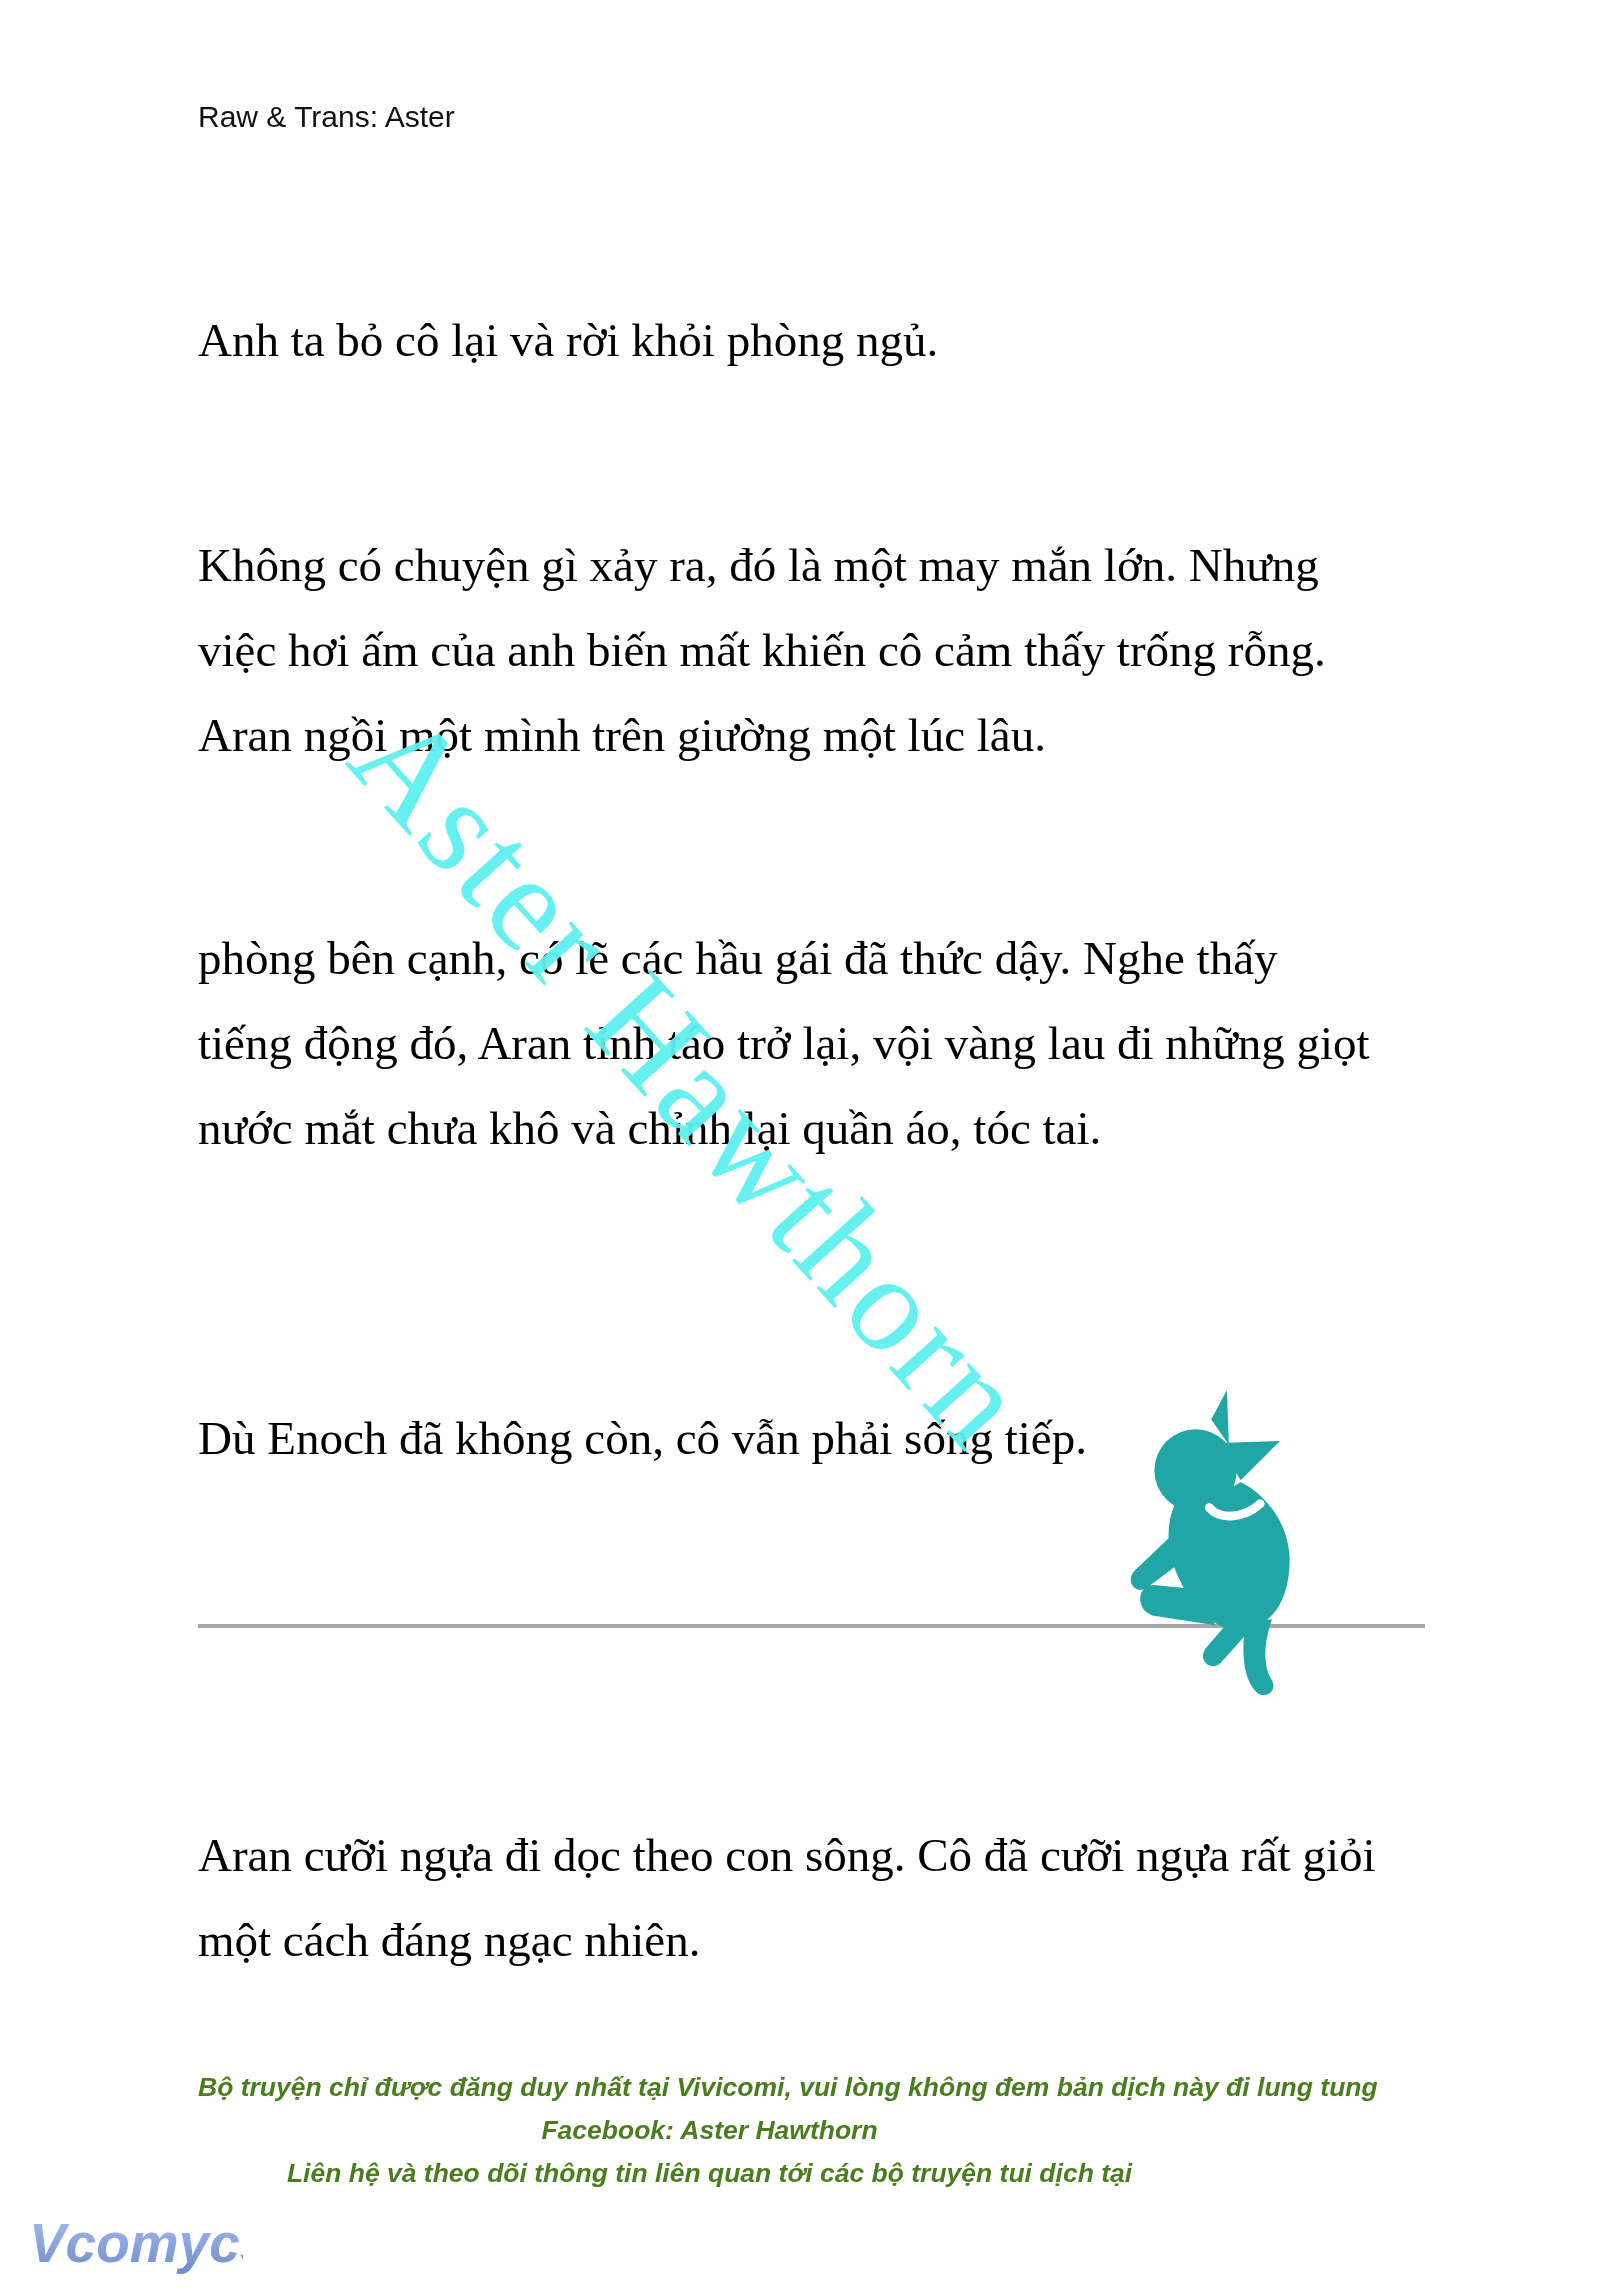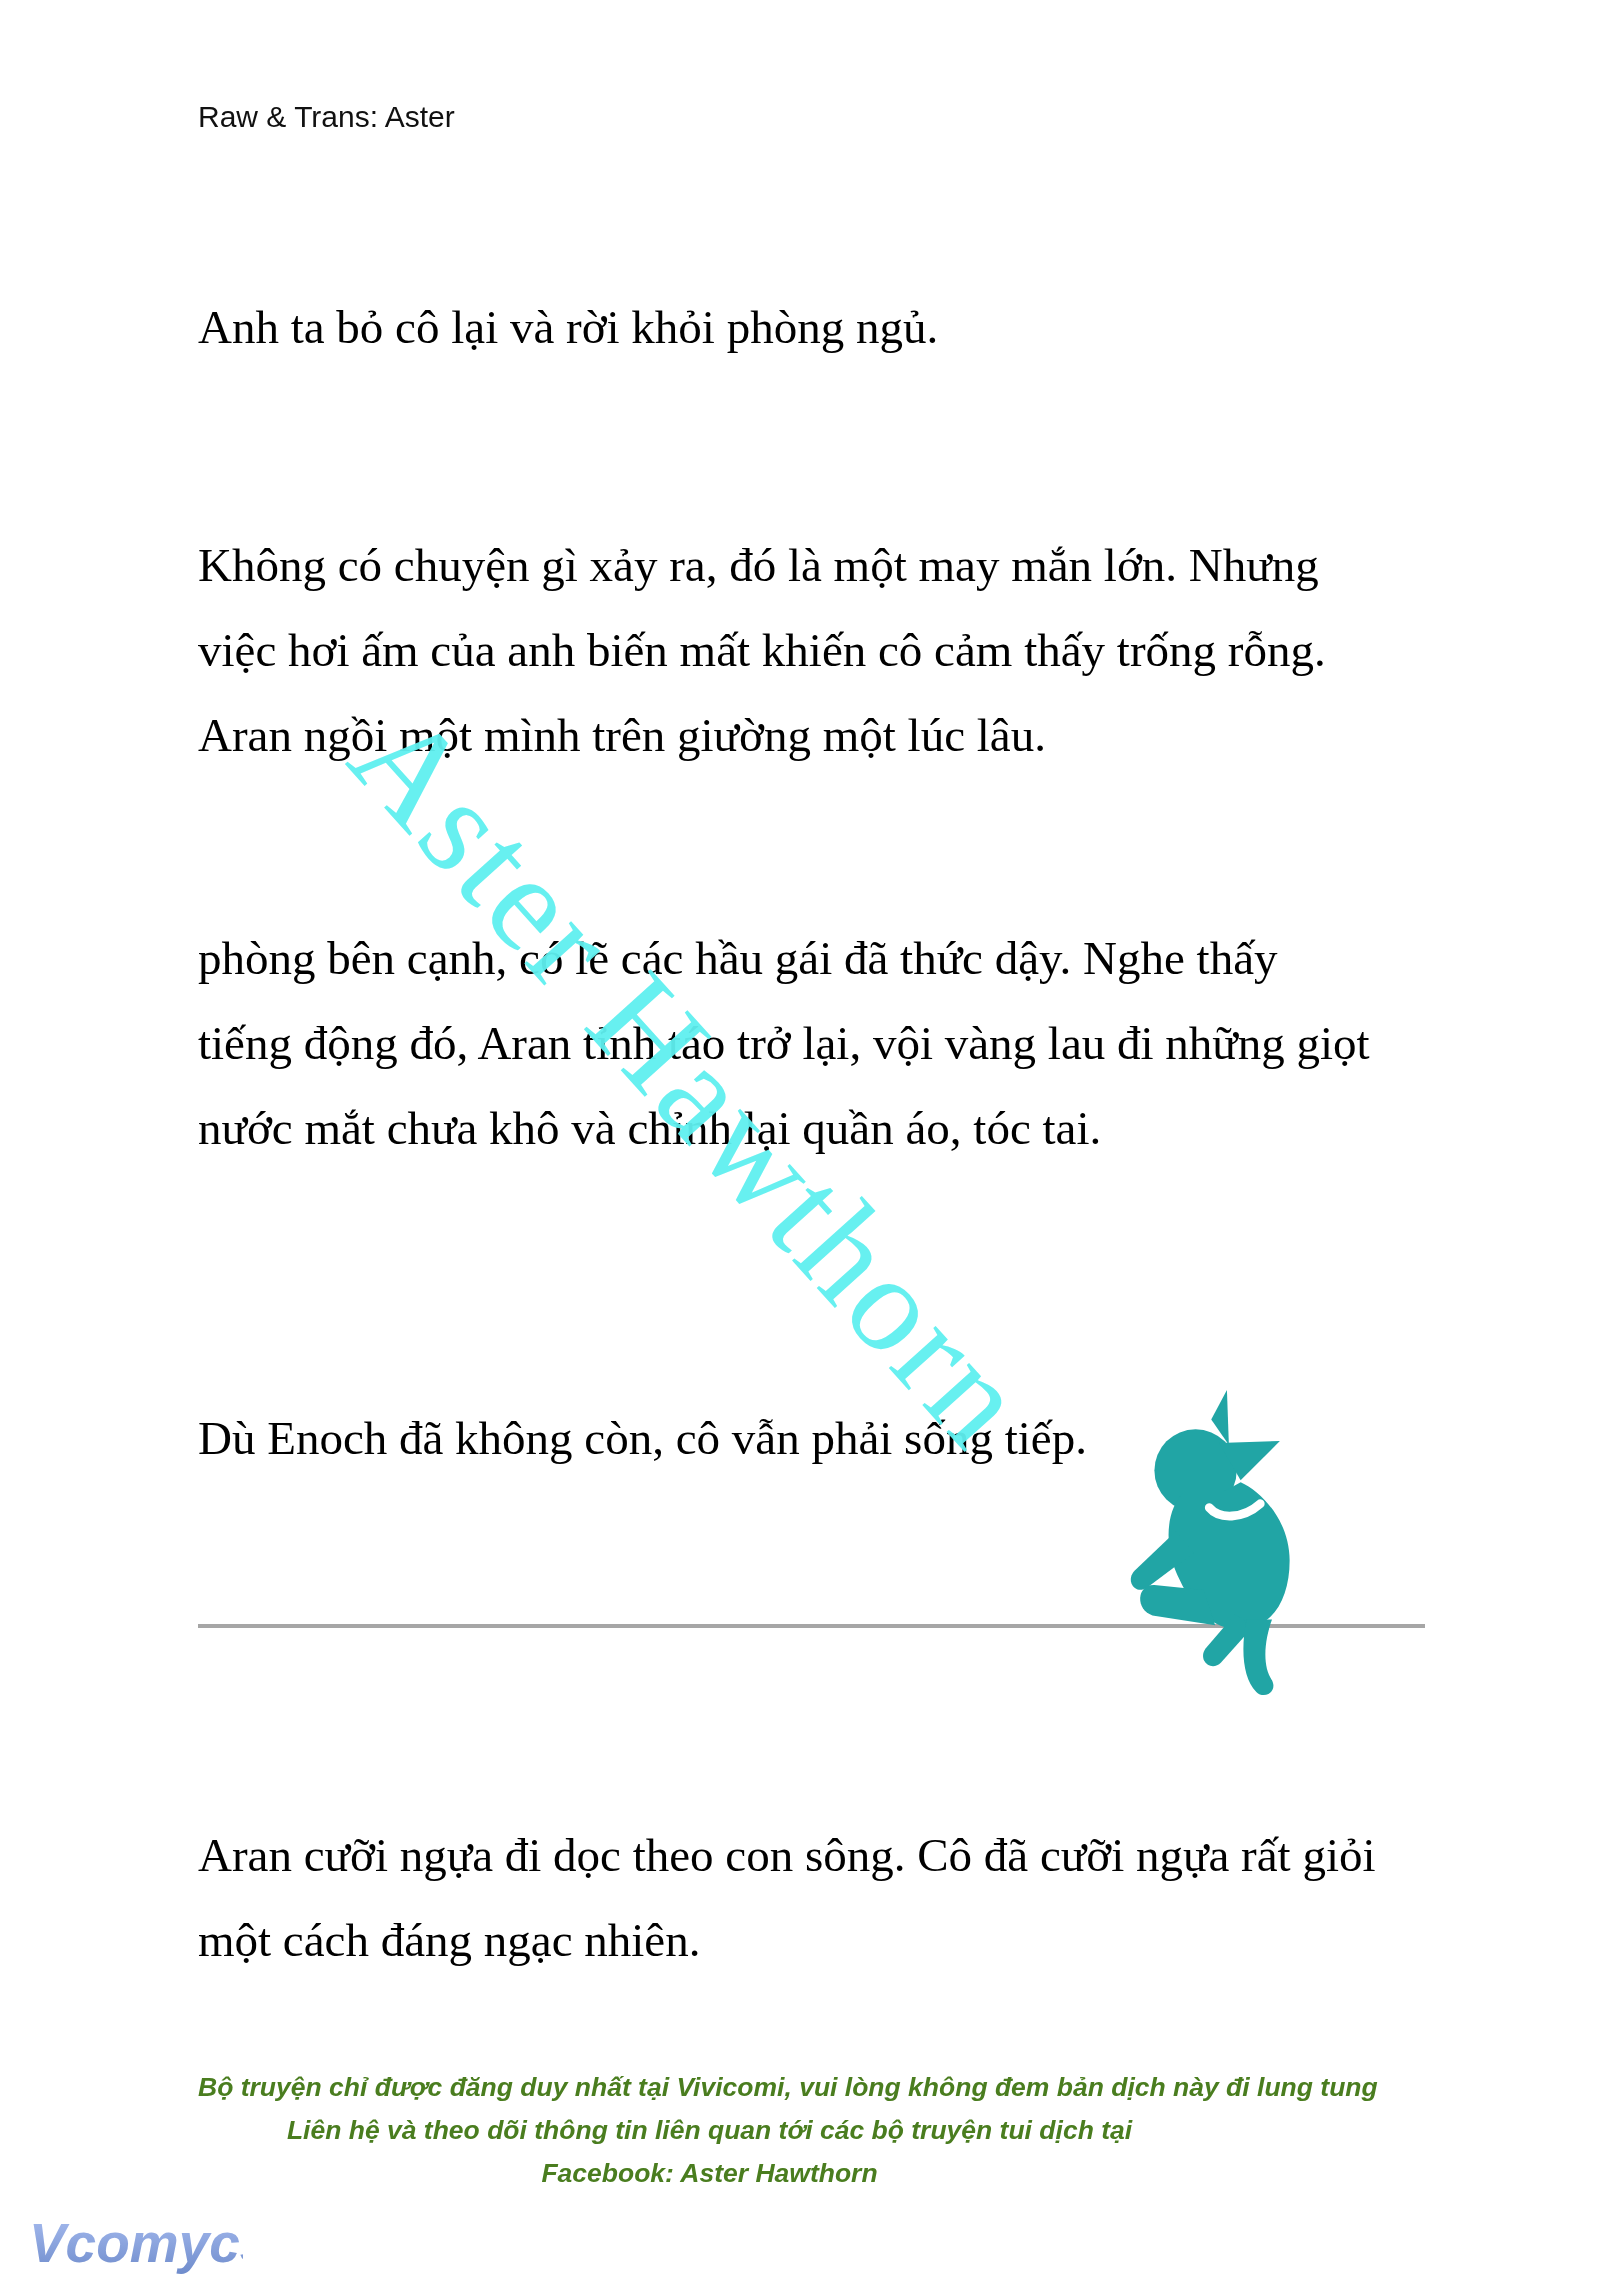--- a/index.html
+++ b/index.html
@@ -13,21 +13,21 @@
   .footer .first { text-align:left; padding-left:198px; }
   .watermark { position:absolute; left:127px; top:1000px; width:1127px; text-align:center; font-family:"Liberation Serif", serif; font-size:137px; color:#5ff0f0; transform:rotate(48deg); transform-origin:center center; white-space:nowrap; letter-spacing:3.9px; pointer-events:none; opacity:0.95; }
   .cat { position:absolute; left:1125px; top:1384px; width:196px; height:314px; }
   .logo { position:absolute; left:27.4px; top:2211px; width:216px; height:74px; }
 </style>
 </head>
 <body>
 
 <div class="header">Raw &amp; Trans: Aster</div>
 
-<p class="para" style="top:285px;">
+<p class="para" style="top:298px;">
   <span>Anh ta bỏ cô lại và rời khỏi phòng ngủ.</span>
 </p>
 
 <p class="para" style="top:523px;">
   <span>Không có chuyện gì xảy ra, đó là một may mắn lớn. Nhưng</span>
   <span>việc hơi ấm của anh biến mất khiến cô cảm thấy trống rỗng.</span>
   <span>Aran ngồi một mình trên giường một lúc lâu.</span>
 </p>
 
 <p class="para" style="top:916px;">
@@ -66,22 +66,22 @@
     <path d="M112,235 L82,270 C74,282 88,294 98,284 L132,246 Z"></path>
 
     <path d="M124,240 C118,270 120,300 134,314 C142,322 156,314 150,302 C140,288 142,262 150,240 Z"></path>
   </g>
 
   <path d="M86,126 C96,138 120,138 138,122" fill="none" stroke="#ffffff" stroke-width="9" stroke-linecap="round"></path>
 </svg>
 
 <div class="footer">
   <div class="first">Bộ truyện chỉ được đăng duy nhất tại Vivicomi, vui lòng không đem bản dịch này đi lung tung</div>
+  <div>Facebook: Aster Hawthorn</div>
   <div>Liên hệ và theo dõi thông tin liên quan tới các bộ truyện tui dịch tại</div>
-  <div>Facebook: Aster Hawthorn</div>
 </div>
 
 <svg class="logo" viewBox="0 0 220 75">
   <defs>
     <linearGradient id="lg" x1="0" y1="0" x2="0" y2="1">
       <stop offset="0" stop-color="#a8bdf0"></stop>
       <stop offset="1" stop-color="#6f8ccc"></stop>
     </linearGradient>
   </defs>
   <text x="2" y="52" font-family="Liberation Sans, sans-serif" font-size="56" font-weight="bold" font-style="italic" fill="url(#lg)">Vcomycs</text>

